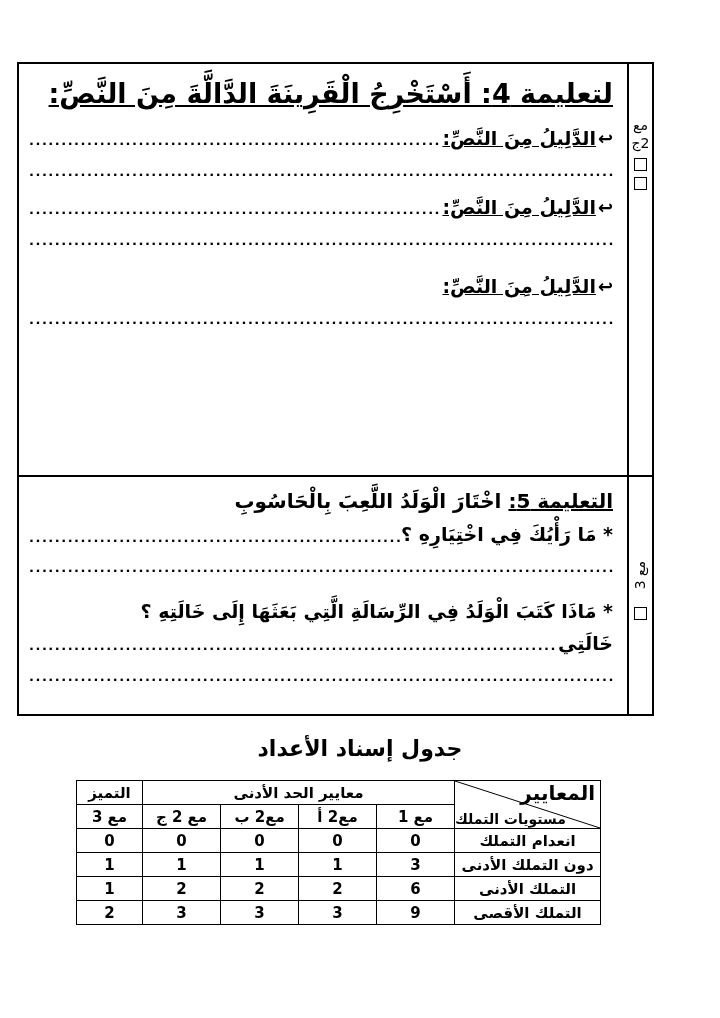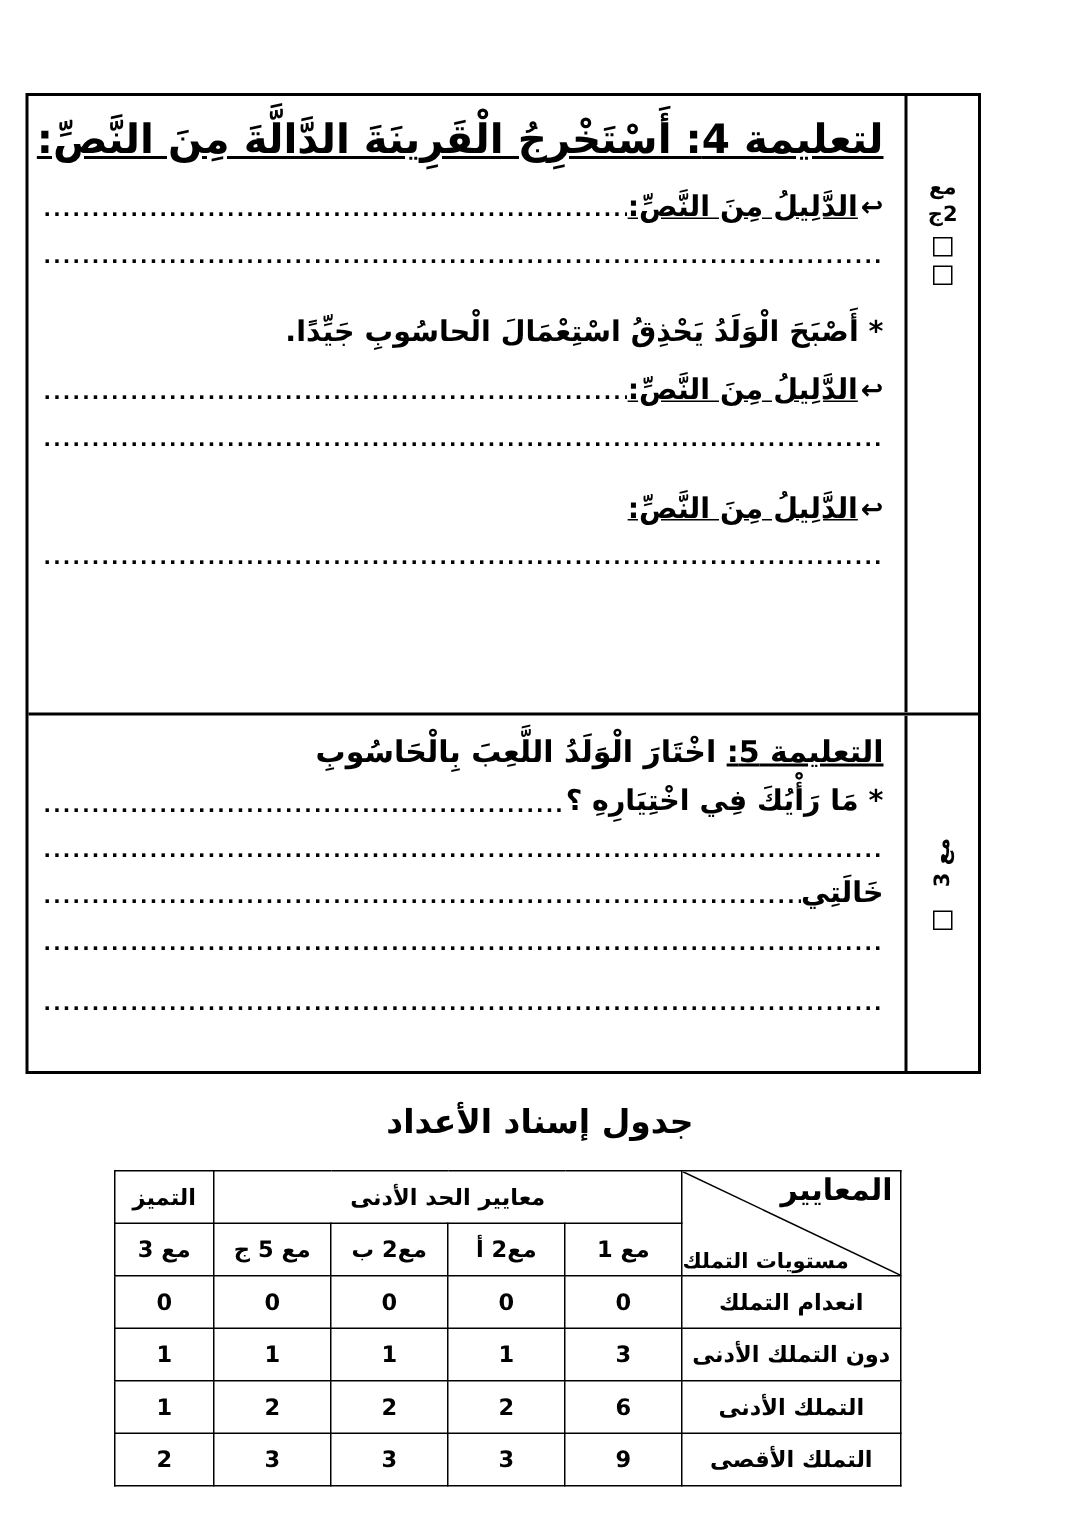--- a/index.html
+++ b/index.html
@@ -13,23 +13,23 @@
   
   .main-box {
     position:absolute; top:62px; left:17px; width:637px; height:654px;
     border:2px solid #000; display:flex; flex-direction:column; background:#fff;
   }
   .section { display:flex; overflow:hidden; }
   .sec4 { height:413px; border-bottom:2px solid #000; }
   .sec5 { flex:1; }
 
   .strip {
-    width:49px; border-left:2px solid #000; flex:none;
+    width:25px; border-left:2px solid #000; flex:none;
     display:flex; flex-direction:column; align-items:center;
-    font-size:14px; font-weight:bold;
+    font-size:14px; font-weight:normal;
   }
   .sec4 .strip { padding-top:52px; }
   .sec5 .strip { padding-top:72px; }
   .strip .lbl { line-height:1.3; white-space:nowrap; }
   .checkbox { width:13px; height:13px; border:1.5px solid #000; margin-top:6px; background:#fff; }
   .rot-wrap { height:52px; display:flex; align-items:center; justify-content:center; }
   .rot-wrap .lbl { transform:rotate(-90deg); }
 
   .content { flex:1; padding:8px 14px 0 10px; overflow:hidden; }
 
@@ -74,21 +74,21 @@
   
   .table-title {
     position:absolute; top:736px; left:0; width:720px;
     text-align:center; font-size:22px; font-weight:bold;
   }
   table.grading {
     position:absolute; top:780px; left:76px; width:524px;
     border-collapse:collapse; table-layout:fixed; background:#fff;
   }
   table.grading td {
-    border:1.5px solid #000; height:35px; text-align:center;
+    border:1.5px solid #000; height:24px; text-align:center;
     font-size:15px; font-weight:bold; padding:0 2px; overflow:hidden; white-space:nowrap;margin-left:12px;
   }
   td.rowlabel { text-align:right; padding-right:5px; }
   td.corner { position:relative; padding:0; }
   .corner svg { position:absolute; top:0; left:0; width:100%; height:100%; }
   .corner .t { position:absolute; top:0; right:5px; font-size:20px; }
   .corner .b { position:absolute; bottom:1px; left:0; font-size:14px; }
 </style>
 </head>
 <body>
@@ -105,21 +105,20 @@
     <div class="content">
 
       <div class="h4">لتعليمة 4:  أَسْتَخْرِجُ الْقَرِينَةَ الدَّالَّةَ مِنَ النَّصِّ:</div>
 
       <div class="answer-head">
         <span class="evidence"><span class="arrow">↩</span><span>الدَّلِيلُ مِنَ النَّصِّ:</span></span>
         <span class="dots">........................................................................................................................................................................</span>
       </div>
       <div class="dots-line">........................................................................................................................................................................</div>
 
-      <div class="statement st2">* أَصْبَحَ الْوَلَدُ يَحْذِقُ اسْتِعْمَالَ الْحاسُوبِ جَيِّدًا.</div>
       <div class="answer-head">
         <span class="evidence"><span class="arrow">↩</span><span>الدَّلِيلُ مِنَ النَّصِّ:</span></span>
         <span class="dots">........................................................................................................................................................................</span>
       </div>
       <div class="dots-line">........................................................................................................................................................................</div>
 
       <div class="answer-head ev3">
         <span class="evidence"><span class="arrow">↩</span><span>الدَّلِيلُ مِنَ النَّصِّ:</span></span>
       </div>
       <div class="dots-line">........................................................................................................................................................................</div>
@@ -137,20 +136,21 @@
     <div class="content">
 
       <div class="h5"><span class="u">التعليمة 5:</span> <span>اخْتَارَ الْوَلَدُ اللَّعِبَ بِالْحَاسُوبِ</span></div>
 
       <div class="qline">
         <span class="q-statement">* مَا رَأْيُكَ فِي اخْتِيَارِهِ ؟</span>
         <span class="dots">........................................................................................................................................................................</span>
       </div>
       <div class="dots-line">........................................................................................................................................................................</div>
 
+      <div class="block q-statement">* مَاذَا كَتَبَ الْوَلَدُ فِي الرِّسَالَةِ الَّتِي بَعَثَهَا إِلَى خَالَتِهِ ؟</div>
       <div class="qline">
         <span class="q-statement">خَالَتِي</span>
         <span class="dots">........................................................................................................................................................................</span>
       </div>
       <div class="dots-line">........................................................................................................................................................................</div>
       <div class="dots-line gap-lg">........................................................................................................................................................................</div>
 
     </div>
   </div>
 </div>
@@ -175,21 +175,21 @@
       <span class="t">المعايير</span>
       <span class="b">مستويات التملك</span>
     </td>
     <td colspan="4">معايير الحد الأدنى</td>
     <td>التميز</td>
   </tr>
   <tr>
     <td>مع 1</td>
     <td>مع2 أ</td>
     <td>مع2 ب</td>
-    <td>مع 5 ج</td>
+    <td>مع 2 ج</td>
     <td>مع 3</td>
   </tr>
   <tr>
     <td class="rowlabel">انعدام التملك</td>
     <td>0</td>
     <td>0</td>
     <td>0</td>
     <td>0</td>
     <td>0</td>
   </tr>

